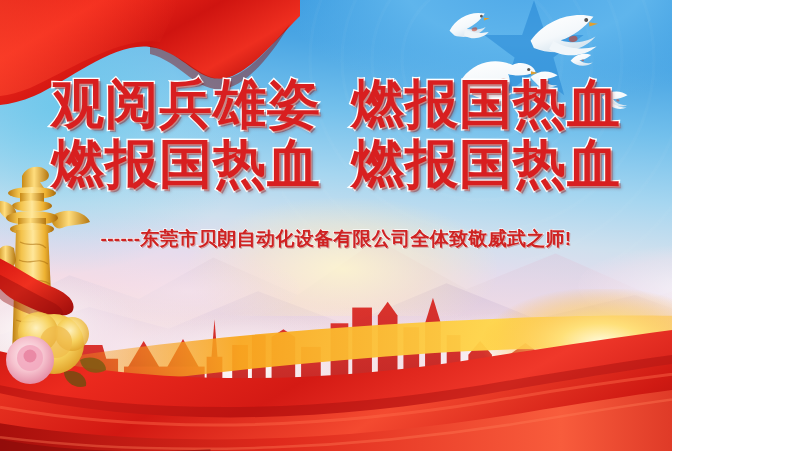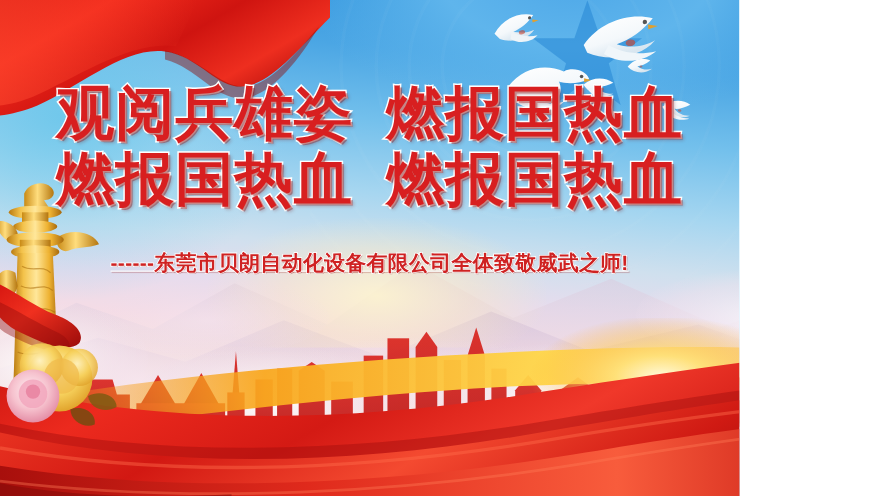--- a/index.html
+++ b/index.html
@@ -89,21 +89,20 @@
     z-index:40;
     font-family:"Liberation Sans",sans-serif;
     font-weight:bold;
     font-size:19px;
     letter-spacing:.3px;
     color:#cf2222;
     white-space:nowrap;
     -webkit-text-stroke:1.1px #ffffff;
     paint-order:stroke fill;
     text-shadow:1px 1px 0 rgba(150,20,20,.35);
-    text-decoration:underline;
   }
 </style>
 </head>
 <body>
 
 <div id="poster">
 
   <div class="sky"></div>
   <div class="sky-left"></div>
 

